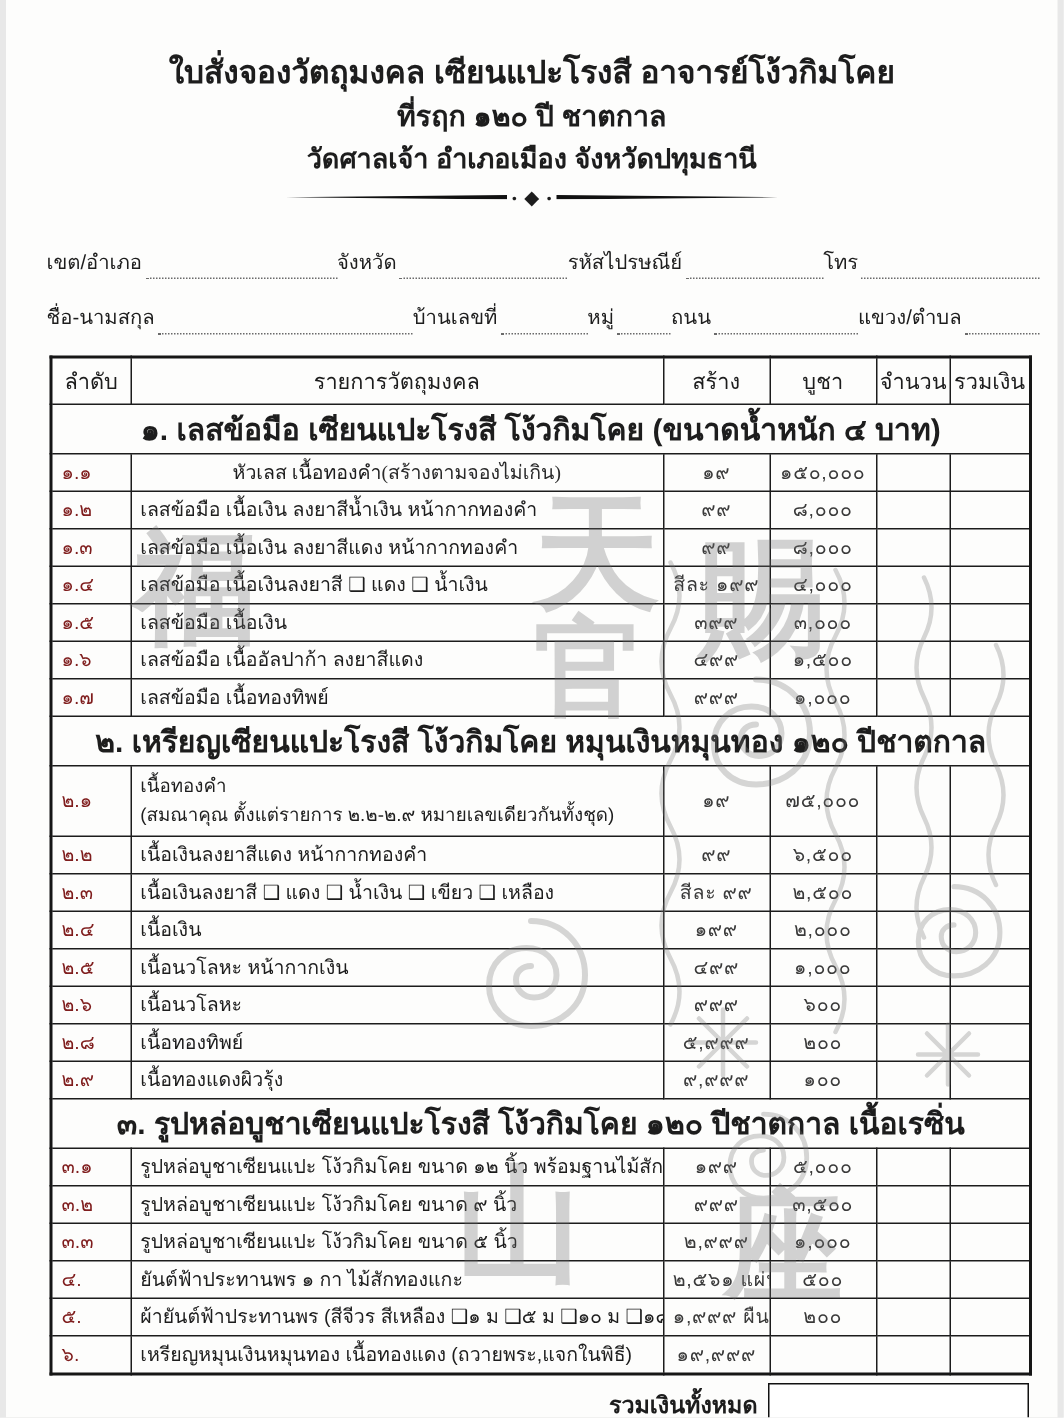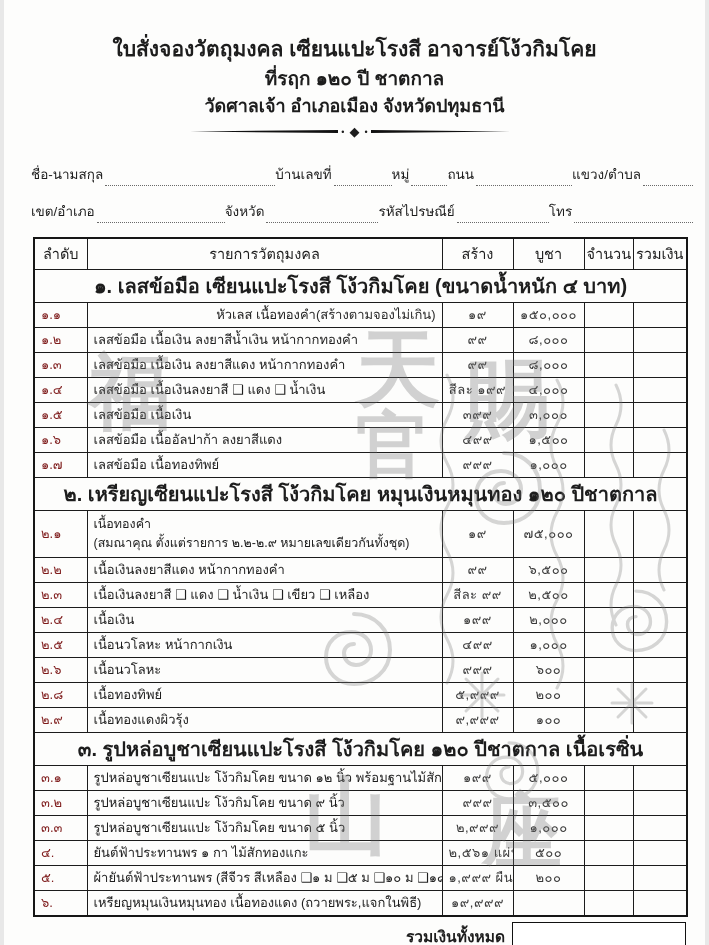--- a/index.html
+++ b/index.html
@@ -29,21 +29,21 @@
   table{border-collapse:collapse;table-layout:fixed;width:653px;margin:14px 0 0 29px;
         border:2px solid #161616;}
   td,th{border:1.3px solid #1c1c1c;font-size:13px;padding:0 6px;height:24px;
         overflow:hidden;white-space:nowrap;}
   th{font-size:14.5px;font-weight:normal;height:30px;padding:0 2px;}
   .section-cell{text-align:center;font-weight:bold;font-size:20px;height:25px;}
   .c-no{text-align:left;color:#7f1d1d;}
   .c-desc{text-align:left;}
   .c-made,.c-price{text-align:center;color:#3a3a3a;letter-spacing:.5px;}
   tr.dbl td{height:46px;white-space:normal;}
-  .desc-flex{display:flex;justify-content:flex-end;align-items:center;}
+  .desc-flex{display:flex;justify-content:center;align-items:center;font-family:Liberation Serif, serif;}
   .desc-note{color:#2a2a2a;}
   .desc2{font-size:12.5px;line-height:1.5;}
   
   .total-row{display:flex;justify-content:flex-end;align-items:center;width:682px;margin-top:5px;}
   .total-label{font-weight:bold;font-size:15.5px;padding-right:7px;}
   .total-box{width:172px;height:28px;border:1.7px solid #111;background:#fff;}
   
   .wm{position:absolute;inset:0;z-index:2;opacity:.30;pointer-events:none;}
   .wm text{fill:#6f6f6f;font-weight:bold;}
 </style>
@@ -61,40 +61,40 @@
 
     <div class="divider">
       <div class="bar left"></div>
       <span class="dot">•</span>
       <span class="dia">◆</span>
       <span class="dot">•</span>
       <div class="bar right"></div>
     </div>
 
     <div class="formlines">
+      <div class="formline">
+        <span class="flabel">เขต/อำเภอ</span>
+        <span class="dots w130"></span>
+        <span class="flabel">จังหวัด</span>
+        <span class="dots w110"></span>
+        <span class="flabel">รหัสไปรษณีย์</span>
+        <span class="dots w90"></span>
+        <span class="flabel">โทร</span>
+        <span class="dots grow"></span>
+      </div>
       <div class="formline">
         <span class="flabel">ชื่อ-นามสกุล</span>
         <span class="dots w170"></span>
         <span class="flabel">บ้านเลขที่</span>
         <span class="dots w62"></span>
         <span class="flabel">หมู่</span>
         <span class="dots w40"></span>
         <span class="flabel">ถนน</span>
         <span class="dots w92"></span>
         <span class="flabel">แขวง/ตำบล</span>
-        <span class="dots grow"></span>
-      </div>
-      <div class="formline">
-        <span class="flabel">เขต/อำเภอ</span>
-        <span class="dots w130"></span>
-        <span class="flabel">จังหวัด</span>
-        <span class="dots w110"></span>
-        <span class="flabel">รหัสไปรษณีย์</span>
-        <span class="dots w90"></span>
-        <span class="flabel">โทร</span>
         <span class="dots grow"></span>
       </div>
     </div>
 
     <table>
       <colgroup>
         <col style="width:53px">
           <col style="width:355px">
           <col style="width:71px">
         <col style="width:71px">

